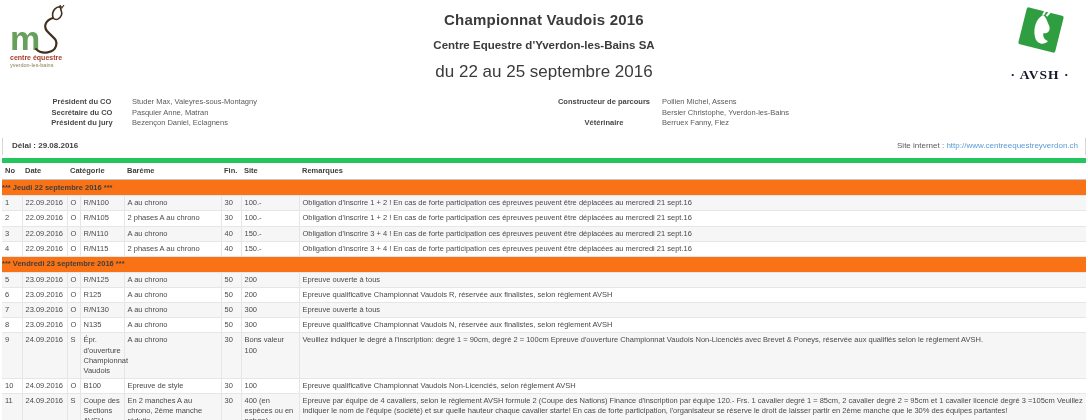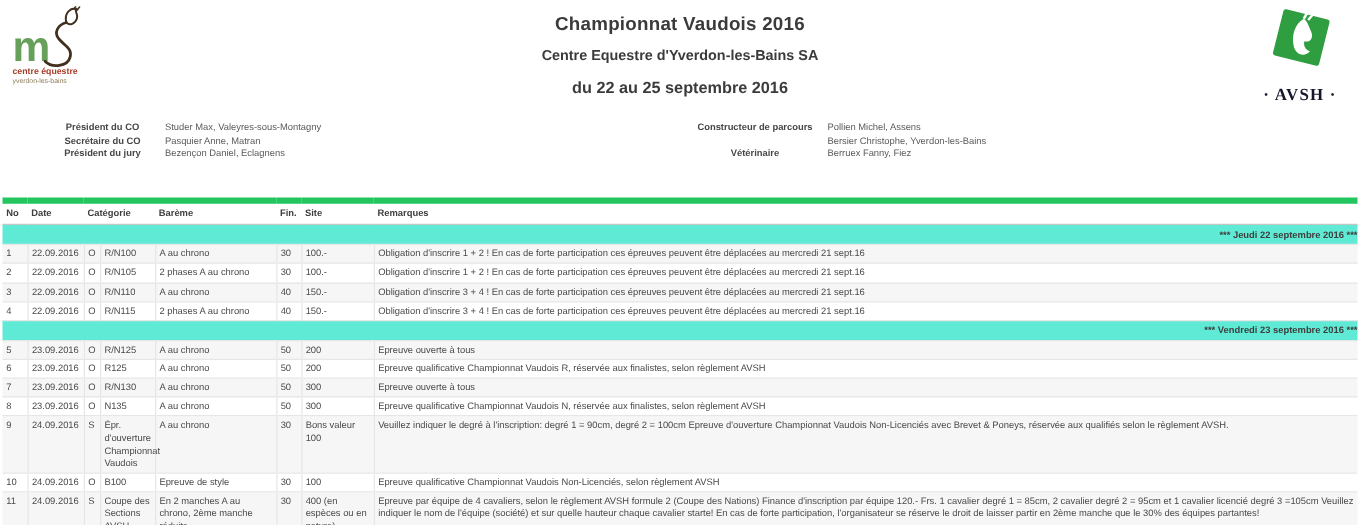--- a/index.html
+++ b/index.html
@@ -4,21 +4,21 @@
 <style>
   * { margin:0; padding:0; box-sizing:border-box; }
   html,body { width:1088px; height:420px; overflow:hidden; background:#fff;
     font-family:"Liberation Sans","DejaVu Sans",sans-serif; color:#4a4a4a; }
   .page { position:relative; width:1088px; height:420px; background:#fff; }
 
   
   .title-block { text-align:center; padding-top:11px; }
   .title   { font-size:15px;  font-weight:bold; color:#3b3b3b; letter-spacing:.2px; }
   .subtitle{ font-size:11.5px;font-weight:bold; color:#3b3b3b; margin-top:11px; }
-  .daterange{font-size:13px;font-weight:bold; color:#3b3b3b; margin-top:11px; }
+  .daterange{font-size:17px;font-weight:normal; color:#3b3b3b; margin-top:11px; }
 
   .logo-left { position:absolute; left:10px; top:5px; width:76px; }
   .lm-art { position:relative; width:64px; height:46px; }
   .lm-m { position:absolute; left:0; bottom:-2px; font-size:34px; line-height:30px;
           font-weight:bold; color:#66a05a; font-family:"Liberation Sans",sans-serif; }
   .lm-horse { position:absolute; left:18px; top:0; }
   .lm-t1 { font-size:7px; font-weight:bold; color:#a63d2a; margin-top:3px; }
   .lm-t2 { font-size:5.5px; color:#8a7a55; margin-top:1px; }
 
   .logo-right { position:absolute; right:12px; top:6px; width:72px; text-align:center; }
@@ -41,21 +41,21 @@
 
   
   .sched { position:absolute; top:158px; left:2px; right:2px; }
   table { width:100%; border-collapse:collapse; table-layout:fixed;
           font-size:7.5px; line-height:1.35; color:#4a4a4a; }
   thead th { text-align:left; font-weight:bold; color:#3e3e3e; padding:3px 3px;
              border-top:5px solid #22c55e; border-bottom:1px solid #c5c5c5; }
   tbody td { padding:2px 3px; vertical-align:top;
              border-bottom:1px solid #e6e6e6; border-left:1px solid #e6e6e6; }
   tbody td:first-child { border-left:none; }
-  tr.section td { background:#5eead4; text-align:right; font-weight:bold;
+  tr.section td { background:#f97316; text-align:left; font-weight:bold;
                   color:#3e3e3e; border-left:none; padding:2.5px 0; }
   tr.odd td { background:#f6f6f6; }
 </style>
 </head>
 <body>
 
 <div class="page">
 
   <div class="logo-left">
     <div class="lm-art">
@@ -101,20 +101,26 @@
     <div class="off-right">
       <div class="off-label">Constructeur de parcours</div>
       <div class="off-value">Pollien Michel, Assens</div>
       <div class="off-label"></div>
       <div class="off-value">Bersier Christophe, Yverdon-les-Bains</div>
       <div class="off-label">Vétérinaire</div>
       <div class="off-value">Berruex Fanny, Fiez</div>
     </div>
   </div>
 
+  <div class="meta">
+    <div class="deadline">Délai : 29.08.2016</div>
+    <div class="site">
+      <span>Site internet : </span><a href="#" id="site-link" style="color: rgb(91, 155, 213);">http://www.centreequestreyverdon.ch</a>
+    </div>
+  </div>
 
   <div class="sched">
     <table>
       <colgroup>
         <col style="width:20px">
           <col style="width:45px">
           <col style="width:13px">
           <col style="width:44px">
         <col style="width:97px">
           <col style="width:20px">

